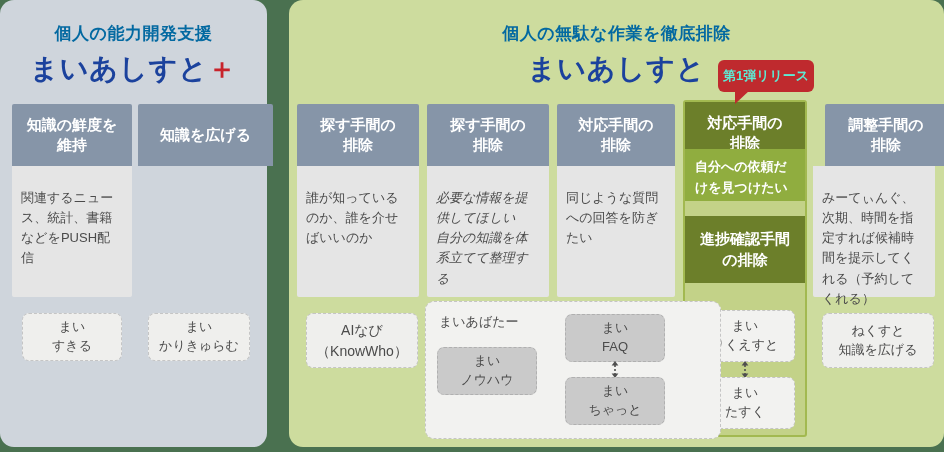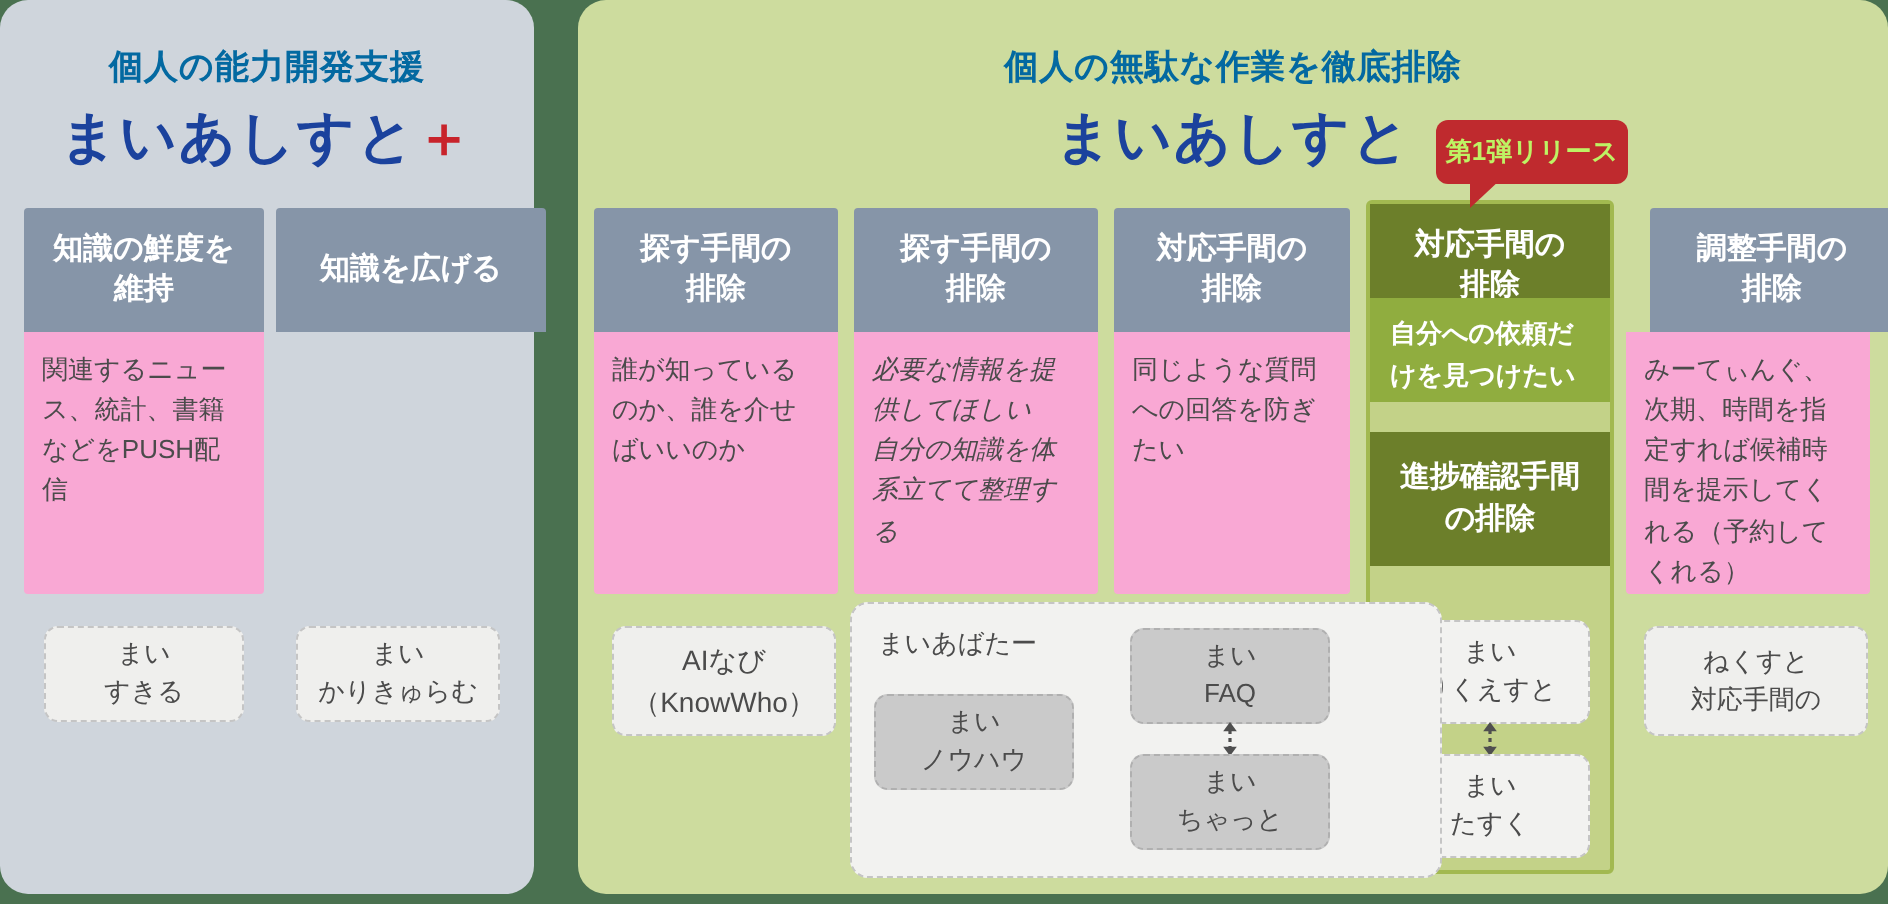--- a/index.html
+++ b/index.html
@@ -13,40 +13,40 @@
   .subtitle{position:absolute;top:22px;left:0;right:0;text-align:center;
     font-size:17px;font-weight:700;color:#0369a1;letter-spacing:.5px;}
   .brand{position:absolute;top:50px;left:0;right:0;text-align:center;
     font-size:28px;font-weight:800;color:#1b429d;letter-spacing:1px;}
   .brand .plus{color:#c8232b;font-weight:800;}
 
   .abs{position:absolute;}
   .col-header{background:#8695a8;color:#fff;font-size:15px;font-weight:700;
     display:flex;align-items:center;justify-content:center;text-align:center;
     white-space:pre-line;line-height:1.35;border-radius:2px 2px 0 0;}
-  .col-body{background:#f9a8d4;color:#4b4b4b;font-size:13px;line-height:1.55;
-    padding:9px 9px;white-space:pre-line;border-radius:0 0 2px 2px;}
+  .col-body{background:#e5e5e5;color:#4b4b4b;font-size:13px;line-height:1.55;
+    padding:22px 9px;white-space:pre-line;border-radius:0 0 2px 2px;}
 
   .chip{background:#efefed;border:1px dashed #c5c5c5;border-radius:7px;
     color:#4b4b4b;font-size:13px;line-height:1.45;display:flex;align-items:center;
     justify-content:center;text-align:center;white-space:pre-line;}
   .chip-gray{background:#cacaca;border:1px dashed #b0b0b0;}
 
   .featured{background:#c3d288;border:2px solid #a2b950;border-radius:3px;}
   .header-olive{background:#6c7f2a;color:#fff;font-size:15px;font-weight:700;
     display:flex;align-items:center;justify-content:center;text-align:center;
     white-space:pre-line;line-height:1.35;}
   .band-green{background:#90ad3f;color:#fff;font-size:13px;font-weight:700;
     line-height:1.6;padding:8px 10px;white-space:pre-line;}
 
   .avatar-box{background:#f2f2f0;border:1px dashed #c5c5c5;border-radius:9px;}
   .avatar-label{position:absolute;left:13px;top:11px;font-size:13px;color:#4b4b4b;font-weight:400;}
 
   .badge{position:absolute;left:718px;top:60px;width:96px;height:32px;background:#bf2a2e;
-    border-radius:6px;color:#bef264;font-size:13px;font-weight:700;display:flex;
+    border-radius:6px;color:#5eead4;font-size:13px;font-weight:700;display:flex;
     align-items:center;justify-content:center;z-index:3;}
   .badge-tail{position:absolute;left:735px;top:90px;width:0;height:0;
     border-top:14px solid #bf2a2e;border-right:15px solid transparent;z-index:3;}
 
   .arrow{position:absolute;width:12px;height:17px;display:flex;align-items:center;justify-content:center;}
 </style>
 </head>
 <body>
 
 <div class="stage">
@@ -104,21 +104,21 @@
       <path d="M6 17 L2.6 12.4 H9.4 Z" fill="#4f4f4f"></path>
     </svg>
   </div>
   <div class="abs chip" style="left:695px;top:377px;width:100px;height:52px;background:#f2f2f0;">まい
 たすく</div>
 
   <div class="abs col-header" style="left:813px;top:104px;width:122px;height:62px;margin-left:12px;">調整手間の
 排除</div>
   <div class="abs col-body" style="left:813px;top:166px;width:122px;height:131px;">みーてぃんぐ、次期、時間を指定すれば候補時間を提示してくれる（予約してくれる）</div>
   <div class="abs chip" style="left:822px;top:313px;width:112px;height:55px;">ねくすと
-対応手間の</div>
+知識を広げる</div>
 
   <div class="abs avatar-box" style="left:425px;top:301px;width:296px;height:138px;">
     <span class="avatar-label">まいあばたー</span>
   </div>
   <div class="abs chip chip-gray" style="left:437px;top:347px;width:100px;height:48px;">まい
 ノウハウ</div>
   <div class="abs chip chip-gray" style="left:565px;top:314px;width:100px;height:48px;">まい
 FAQ</div>
   <div class="arrow" style="left:609px;top:361px;">
     <svg width="12" height="17" viewBox="0 0 12 17">

